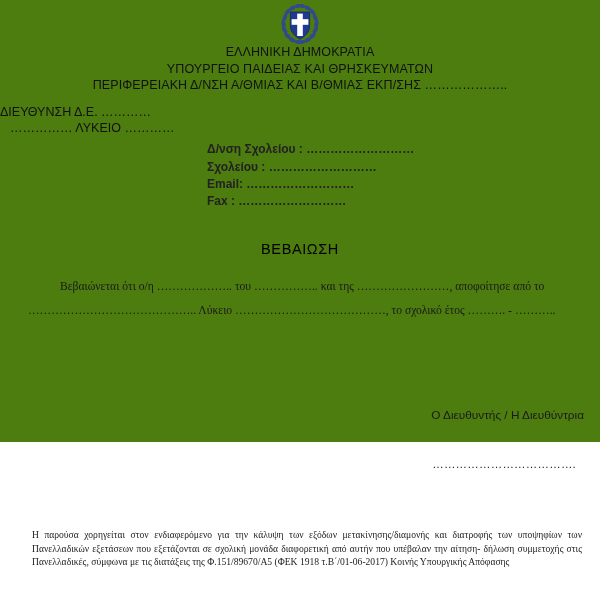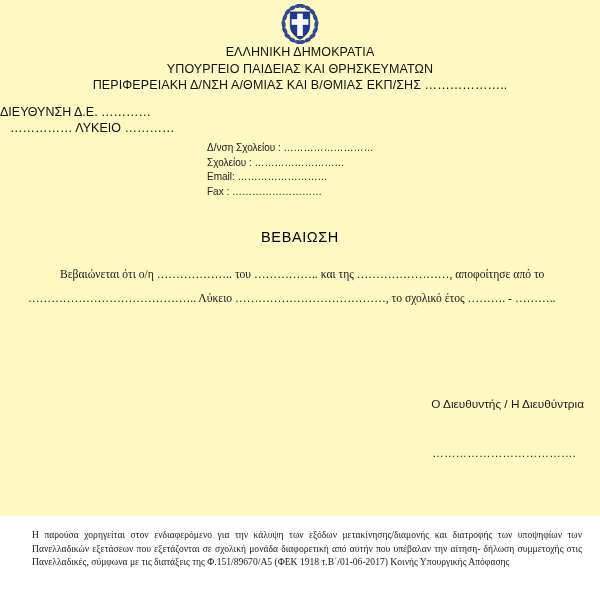--- a/index.html
+++ b/index.html
@@ -12,22 +12,22 @@
     height: 590px;
     position: relative;
     font-family: "Liberation Sans", sans-serif;
     color: #1a1a1a;
     overflow: hidden;
   }
 
   .page {
     position: relative;
     width: 600px;
-    height: 516px;
-    background: #fef9c3;
+    height: 442px;
+    background: #4d7c0f;
   }
 
   
   .emblem-wrap {
     width: 100%;
     text-align: center;
     padding-top: 4px;
     height: 44px;
     box-sizing: border-box;
   }
@@ -63,23 +63,24 @@
     padding-left: 10px;
   }
 
   
   .contact-block {
     margin-top: 4px;
     padding-left: 207px;
     line-height: 1.45;
   }
   .contact-row {
-    font-size: 10px;
+    font-size: 12px;
     color: #222;
     white-space: nowrap;
+    font-weight: bold;
   }
 
   
   .doc-title {
     text-align: center;
     font-size: 14.5px;
     font-weight: normal;
     letter-spacing: 0.6px;
     margin-top: 30px;
     color: #000;

